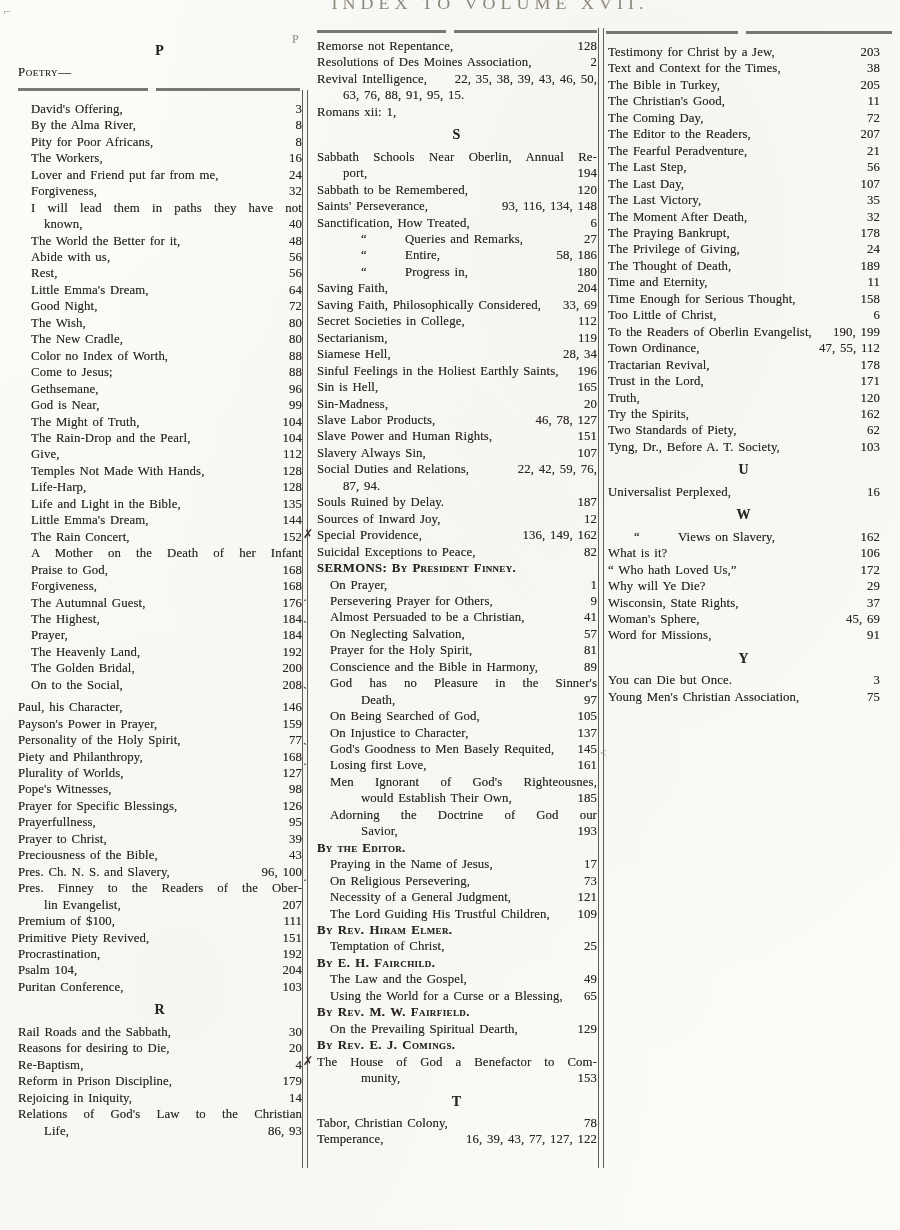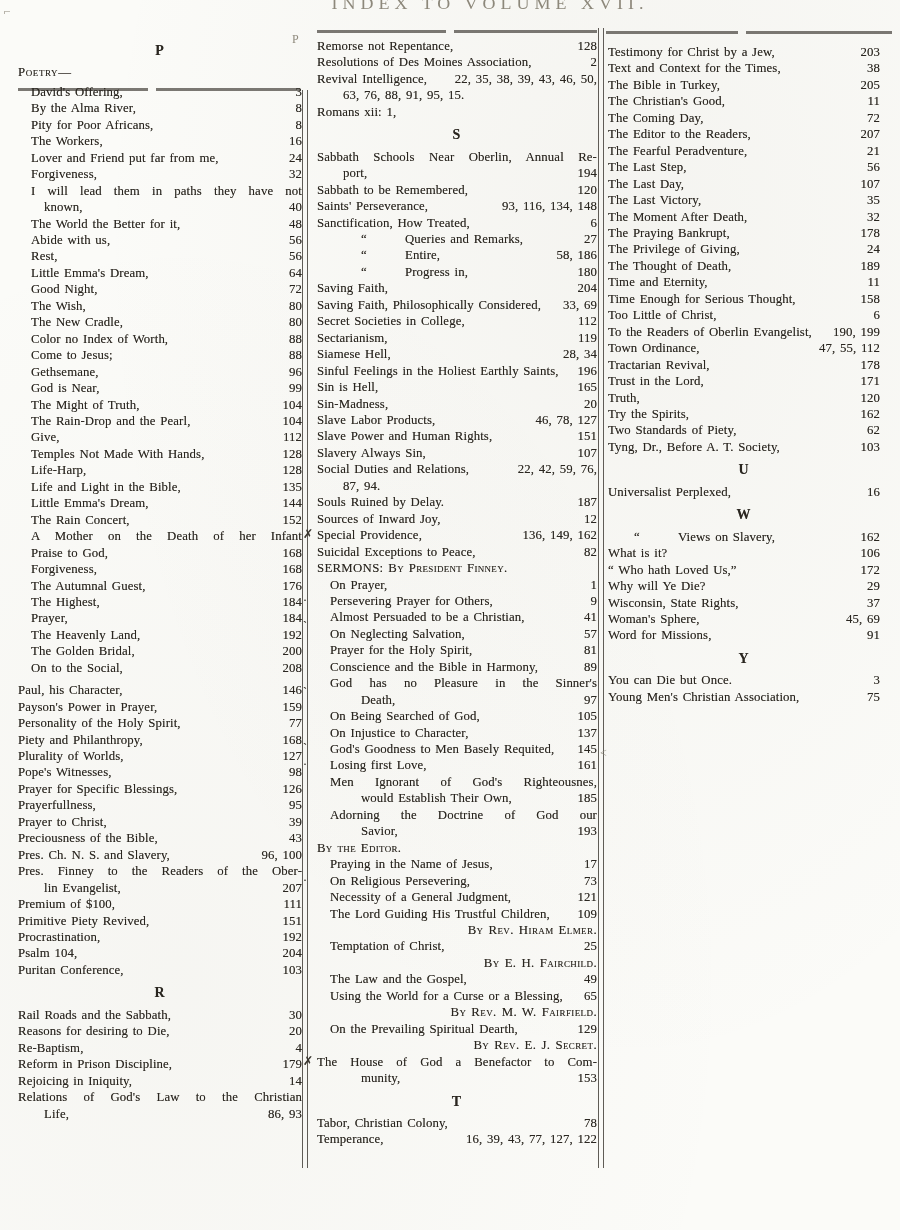--- a/index.html
+++ b/index.html
@@ -30,23 +30,23 @@
     letter-spacing:.1px;word-spacing:1.4px;
     text-shadow:0 0 .6px rgba(42,37,28,.45);
   }
   .row{display:flex;align-items:baseline;position:relative;}
   .row .txt{white-space:nowrap;}
   .row .txt.just{white-space:normal;flex:1;text-align:justify;text-align-last:justify;}
   .row .pg{margin-left:auto;padding-left:5px;white-space:nowrap;}
   .l1{padding-left:13px}.l2{padding-left:26px}.l3{padding-left:44px}
   .ditto{display:inline-block;width:44px;}
   .letter{text-align:center;font-weight:bold;font-size:14px;margin:7px 0 5px;letter-spacing:1px;}
-  .group{font-variant:small-caps;letter-spacing:.6px;margin-bottom:3px;}
-  .byline{text-align:right;font-variant:small-caps;letter-spacing:.4px;}
-  .sc .txt{font-variant:small-caps;letter-spacing:.3px;}
+  .group{font-variant:small-caps;letter-spacing:.6px;margin-bottom:20px;}
+  .byline{text-align:left;font-variant:small-caps;letter-spacing:.4px;font-weight:bold;}
+  .sc .txt{font-variant:small-caps;letter-spacing:.3px;font-weight:bold;}
   .mark{position:absolute;left:-14px;top:-1px;font-size:12px;color:#3a362f;}
   .spacer{height:6px;}
   .artifact{position:absolute;color:#8f8a7d;font-size:12px;filter:blur(.3px);}
 </style>
 </head>
 <body>
 
 <div id="paper"></div>
 
 <div class="hdr">INDEX TO VOLUME XVII.</div>
@@ -527,21 +527,21 @@
     </div>
     <div class="row l1">
       <span class="txt">Using the World for a Curse or a Blessing,</span>
       <span class="pg">65</span>
     </div>
     <div class="byline">By Rev. M. W. Fairfield.</div>
     <div class="row l1">
       <span class="txt">On the Prevailing Spiritual Dearth,</span>
       <span class="pg">129</span>
     </div>
-    <div class="byline">By Rev. E. J. Secret.</div>
+    <div class="byline">By Rev. E. J. Comings.</div>
     <div class="row">
       <span class="mark">✗</span>
       <span class="txt just">The House of God a Benefactor to Com-</span>
     </div>
     <div class="row l3">
       <span class="txt">munity,</span>
       <span class="pg">153</span>
     </div>
     <div class="letter">T</div>
     <div class="row">

